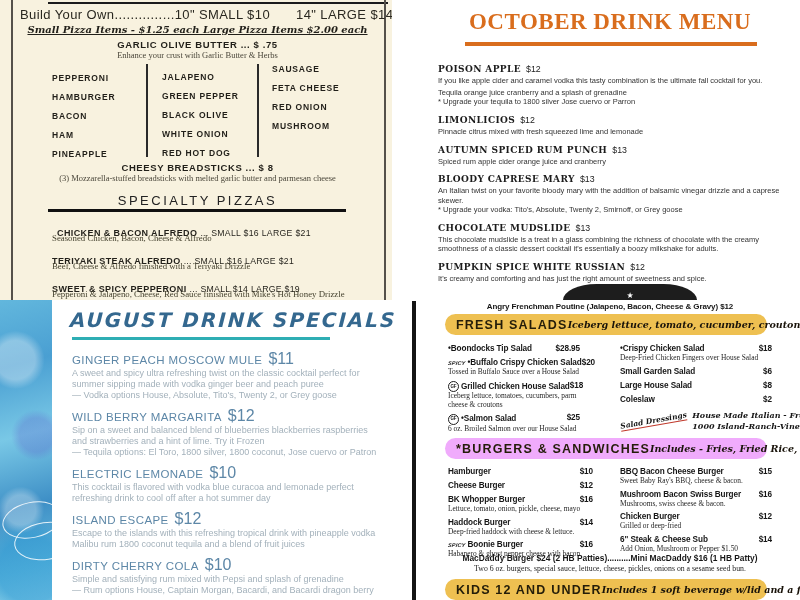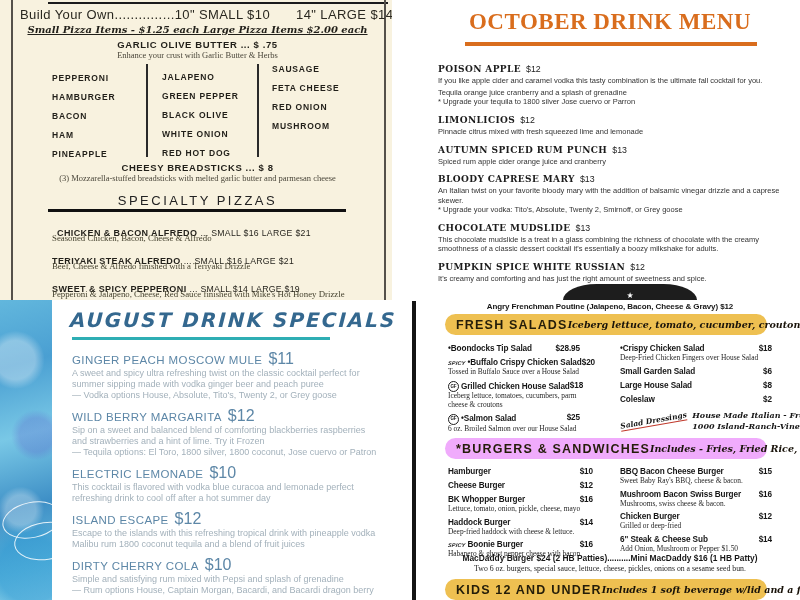--- a/index.html
+++ b/index.html
@@ -198,21 +198,21 @@
 
     <div class="abs aug-items" style="color:#5d87a7;">
       <div class="aug-item">
         <div class="nowrap"><span class="aug-name">GINGER PEACH MOSCOW MULE</span><span class="aug-price">$11</span></div>
         <div class="aug-desc nowrap">A sweet and spicy ultra refreshing twist on the classic cocktail perfect for</div>
         <div class="aug-desc nowrap">summer sipping made with vodka ginger beer and peach puree</div>
         <div class="aug-desc nowrap">— Vodka options House, Absolute, Tito's, Twenty 2, or Grey goose</div>
       </div>
       <div class="aug-item">
         <div class="nowrap"><span class="aug-name">WILD BERRY MARGARITA</span><span class="aug-price">$12</span></div>
-        <div class="aug-desc nowrap">Sip on a sweet and balanced blend of comforting blackberries raspberries</div>
+        <div class="aug-desc nowrap">Sip on a sweet and balanced blend of blueberries blackberries raspberries</div>
         <div class="aug-desc nowrap">and strawberries and a hint of lime. Try it Frozen</div>
         <div class="aug-desc nowrap">— Tequila options: El Toro, 1800 silver, 1800 coconut, Jose cuervo or Patron</div>
       </div>
       <div class="aug-item">
         <div class="nowrap"><span class="aug-name">ELECTRIC LEMONADE</span><span class="aug-price">$10</span></div>
         <div class="aug-desc nowrap">This cocktail is flavored with vodka blue curacoa and lemonade perfect</div>
         <div class="aug-desc nowrap">refreshing drink to cool off after a hot summer day</div>
       </div>
       <div class="aug-item">
         <div class="nowrap"><span class="aug-name">ISLAND ESCAPE</span><span class="aug-price">$12</span></div>

